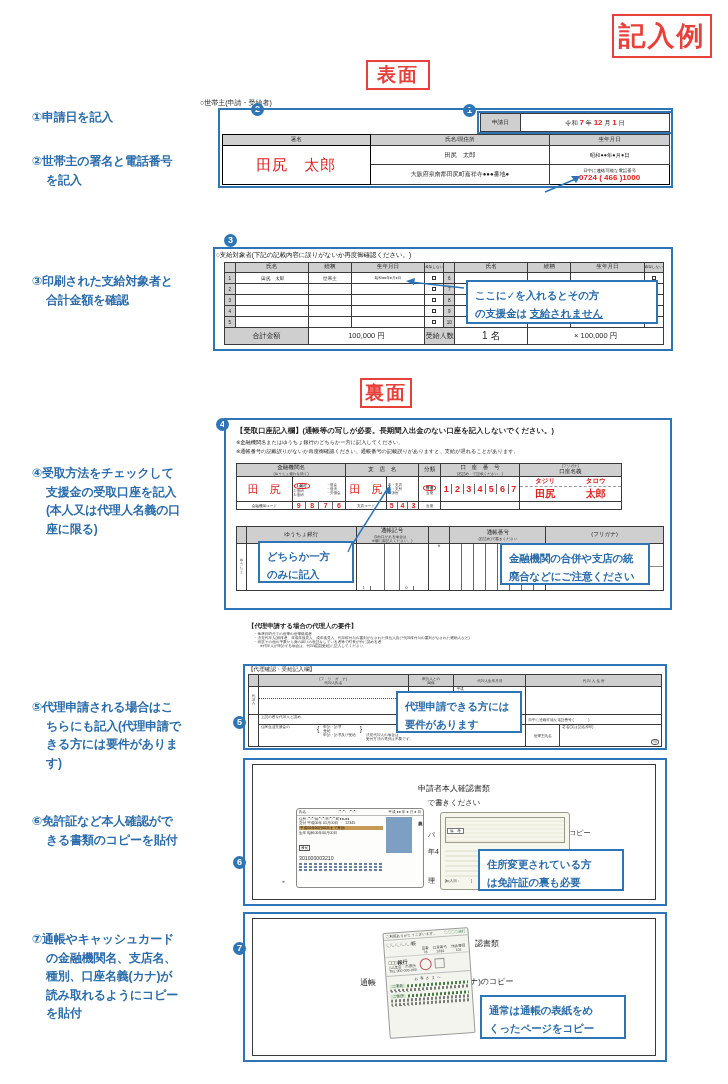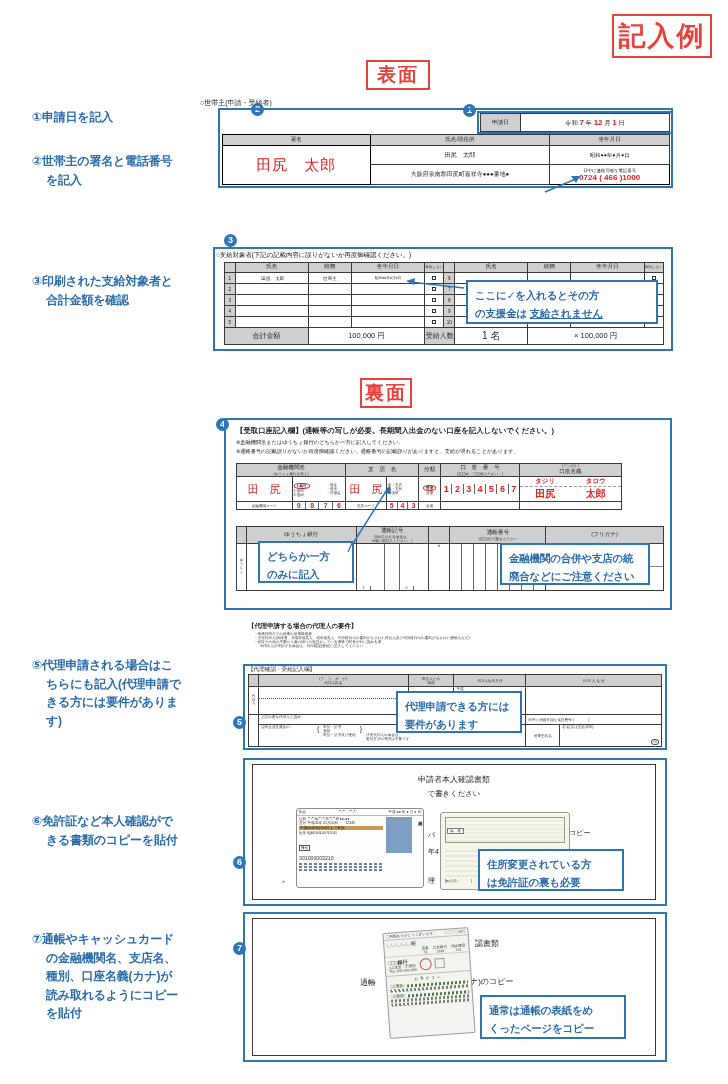--- a/index.html
+++ b/index.html
@@ -105,21 +105,24 @@
 
   <div class="instr" style="left:32px; top:108px;">
     <span class="hang">①申請日を記入</span>
   </div>
   <div class="instr" style="left:32px; top:152px;">
     <span class="hang">②世帯主の署名と電話番号を記入</span>
   </div>
   <div class="instr" style="left:32px; top:272px;">
     <span class="hang">③印刷された支給対象者と合計金額を確認</span>
   </div>
-  <div class="instr" style="left:32px; top:656px;">
+  <div class="instr" style="left:32px; top:464px;">
+    <span class="hang">④受取方法をチェックして支援金の受取口座を記入(本人又は代理人名義の口座に限る)</span>
+  </div>
+  <div class="instr" style="left:32px; top:698px;">
     <span class="hang">⑤代理申請される場合はこちらにも記入(代理申請できる方には要件があります)</span>
   </div>
   <div class="instr" style="left:32px; top:812px;">
     <span class="hang">⑥免許証など本人確認ができる書類のコピーを貼付</span>
   </div>
   <div class="instr" style="left:32px; top:930px;">
     <span class="hang">⑦通帳やキャッシュカードの金融機関名、支店名、種別、口座名義(カナ)が読み取れるようにコピーを貼付</span>
   </div>
 
   <div class="abs" style="left:200px; top:98px; font-size:7px; color:#222;">○世帯主(申請・受給者)</div>
@@ -543,21 +546,21 @@
   </div>
 
   <div class="callout" style="left:396px; top:691px; width:126px; height:42px;">
     <div>代理申請できる方には</div>
     <div>要件があります</div>
   </div>
 
   <div class="badge" style="left:233px; top:856px;">6</div>
   <div class="bframe" style="left:243px; top:758px; width:424px; height:148px;"></div>
   <div class="form" style="left:252px; top:764px; width:404px; height:136px; border:1px solid #3a3a3a;">
-    <div style="text-align:center; font-size:8px; margin-top:9px;">申請者本人確認書類</div>
+    <div style="text-align:center; font-size:8px; margin-top:18px;">申請者本人確認書類</div>
     <div style="text-align:center; font-size:7.4px; margin-top:4px;">で書きください</div>
   </div>
 
   <div class="idcard" style="left:296px; top:808px; width:128px; height:80px;">
     <div style="display:flex; justify-content:space-between; border-bottom:0.6px solid #bbb; padding:1px 2px;">
       <span class="micro">氏名</span>
       <span class="micro">〇〇　〇〇</span>
       <span class="micro">平成 ●● 年 ● 月 ● 日</span>
     </div>
     <div style="display:flex;">

